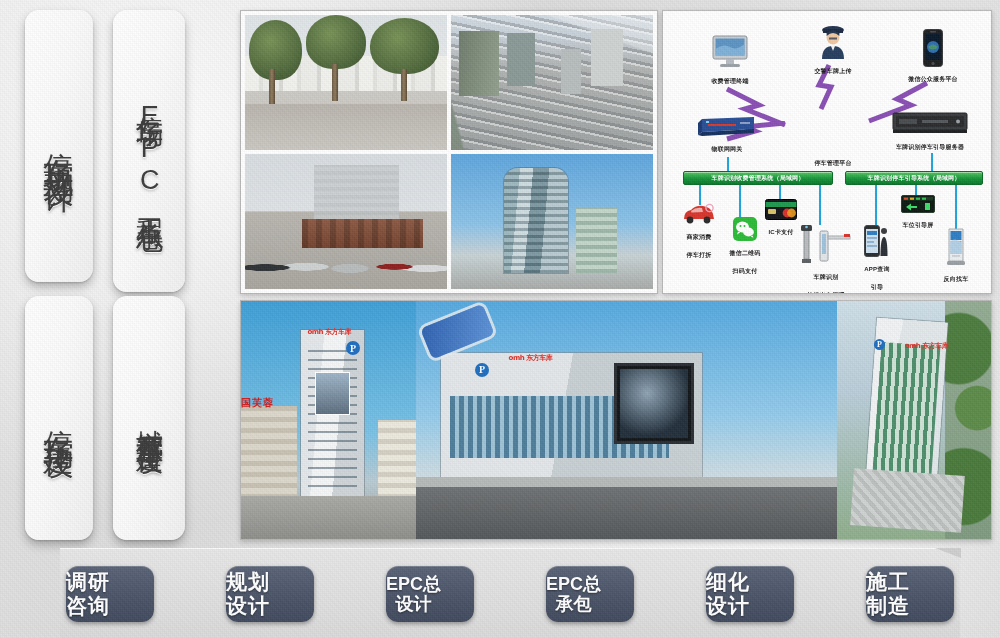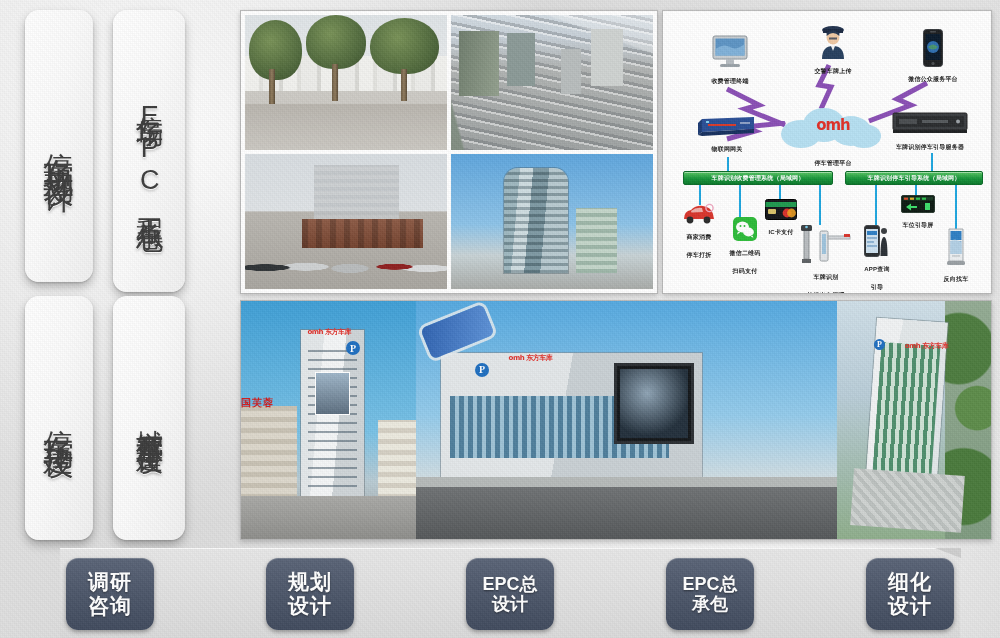--- a/index.html
+++ b/index.html
@@ -339,25 +339,25 @@
   }
 
   #steps {
     position:absolute;
     left: 60px; top: 556px;
     width: 900px; height: 76px;
     display:flex; align-items:center; justify-content:space-between;
     padding: 0 6px;
   }
   .step {
-    width: 88px; height: 72px;
+    width: 88px; height: 56px;
     border-radius: 12px;
     background: linear-gradient(#5a6477 0%, #4b5568 55%, #414b5e 100%);
     box-shadow: 0 2px 4px rgba(0,0,0,.35), inset 0 1px 0 rgba(255,255,255,.18);
-    display:flex; align-items:center; justify-content:center;
+    display:flex; align-items:center; 
     color:#ffffff;
     font-size: 21px;
     line-height: 1.12;
     font-weight: 700;
     letter-spacing: 1px;
     text-align:center;
     white-space: pre-line;
     text-shadow: 0 1px 2px rgba(0,0,0,.45);
   }
   .step.small { font-size: 18px; letter-spacing: 0; }
@@ -413,27 +413,20 @@
     <svg class="bolt" style="left:150px; top:52px;" width="30" height="50" viewBox="0 0 30 50">
       <polyline points="16,2 6,22 18,24 8,46" fill="none" stroke="#8a4fb5" stroke-width="5" stroke-linejoin="miter"></polyline>
     </svg>
     <svg class="bolt" style="left:194px; top:68px;" width="76" height="48" viewBox="0 0 76 48">
       <polyline points="70,4 40,20 54,26 12,42" fill="none" stroke="#8a4fb5" stroke-width="5" stroke-linejoin="miter"></polyline>
     </svg>
     <svg class="bolt" style="left:62px; top:110px;" width="64" height="22" viewBox="0 0 64 22">
       <polyline points="2,18 30,10 20,6 60,2" fill="none" stroke="#8a4fb5" stroke-width="5" stroke-linejoin="miter"></polyline>
     </svg>
 
-    <div id="cloud">
-      <span class="puff" style="left:0px;  top:14px; width:40px; height:28px;"></span>
-      <span class="puff" style="left:22px; top:2px;  width:42px; height:34px;"></span>
-      <span class="puff" style="left:50px; top:10px; width:40px; height:30px;"></span>
-      <span class="puff" style="left:66px; top:18px; width:34px; height:24px;"></span>
-      <span class="logo">omh</span>
-    </div>
     <div class="node" style="left:112px; top:140px; width:116px;">
       <span class="nlabel">停车管理平台</span>
     </div>
 
     <div class="node" style="left:22px; top:24px; width:90px;">
       <svg class="nicon" width="40" height="34" viewBox="0 0 40 34">
         <rect x="3" y="1" width="34" height="23" rx="2" fill="#c9ced2" stroke="#8d969c"></rect>
         <rect x="5.5" y="3.5" width="29" height="17" fill="#5d94c4"></rect>
         <path d="M5.5 14 Q14 8 20 12 T34.5 9 L34.5 20.5 L5.5 20.5Z" fill="#86b6dd" opacity=".85"></path>
         <rect x="16" y="24" width="8" height="5" fill="#b7bdc2"></rect>
@@ -656,16 +649,20 @@
 设计</span>
     </div>
     <div class="step small">
       <span>EPC总
 承包</span>
     </div>
     <div class="step">
       <span>细化
 设计</span>
     </div>
+    <div class="step">
+      <span>施工
+制造</span>
+    </div>
   </div>
 
   <div id="grain"></div>
 </div>
 
 </body></html>

